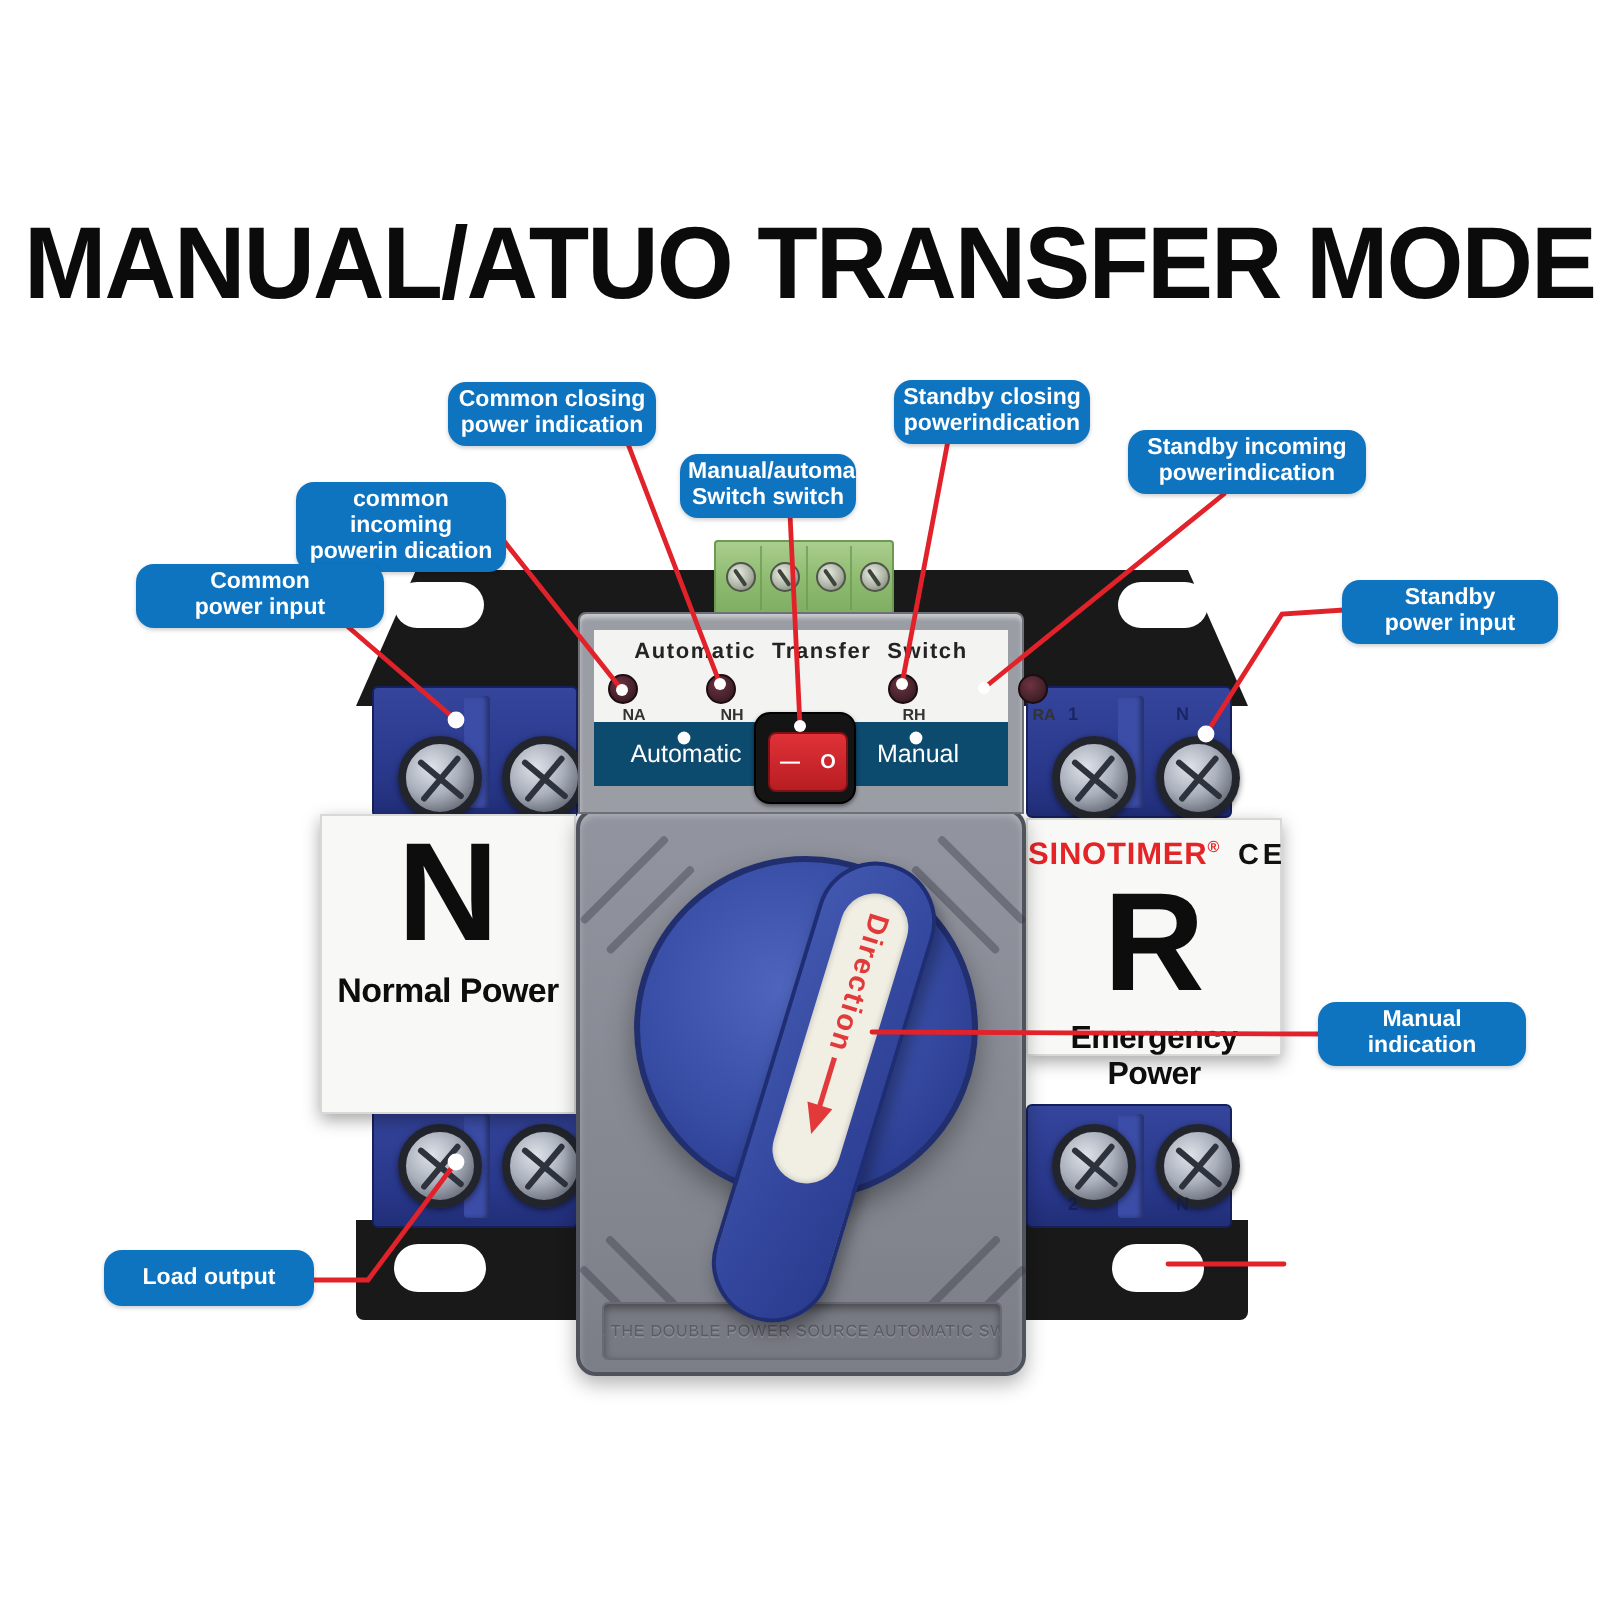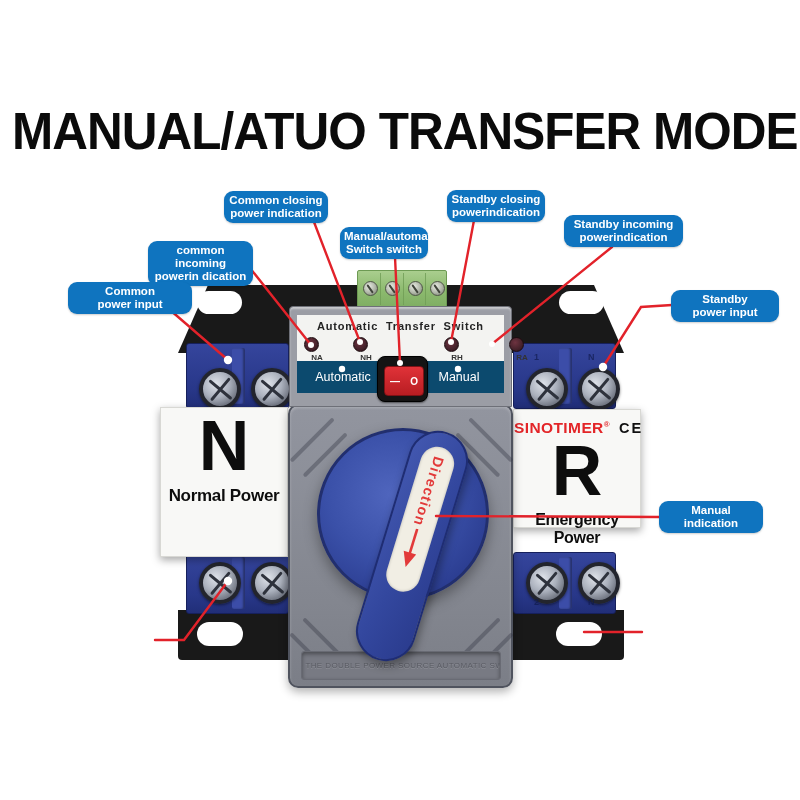--- a/index.html
+++ b/index.html
@@ -293,14 +293,18 @@
       <span>power input</span>
   </div>
   <div class="abs callout" style="left:671px;top:290px;width:108px">
     <span>Standby</span>
       <span>power input</span>
   </div>
   <div class="abs callout" style="left:659px;top:501px;width:104px">
     <span>Manual</span>
       <span>indication</span>
   </div>
+  <div class="abs callout" style="left:52px;top:625px;width:105px">
+    <span>Load output</span>
+      <span></span>
+  </div>
 
 </div>
 
 </body></html>

